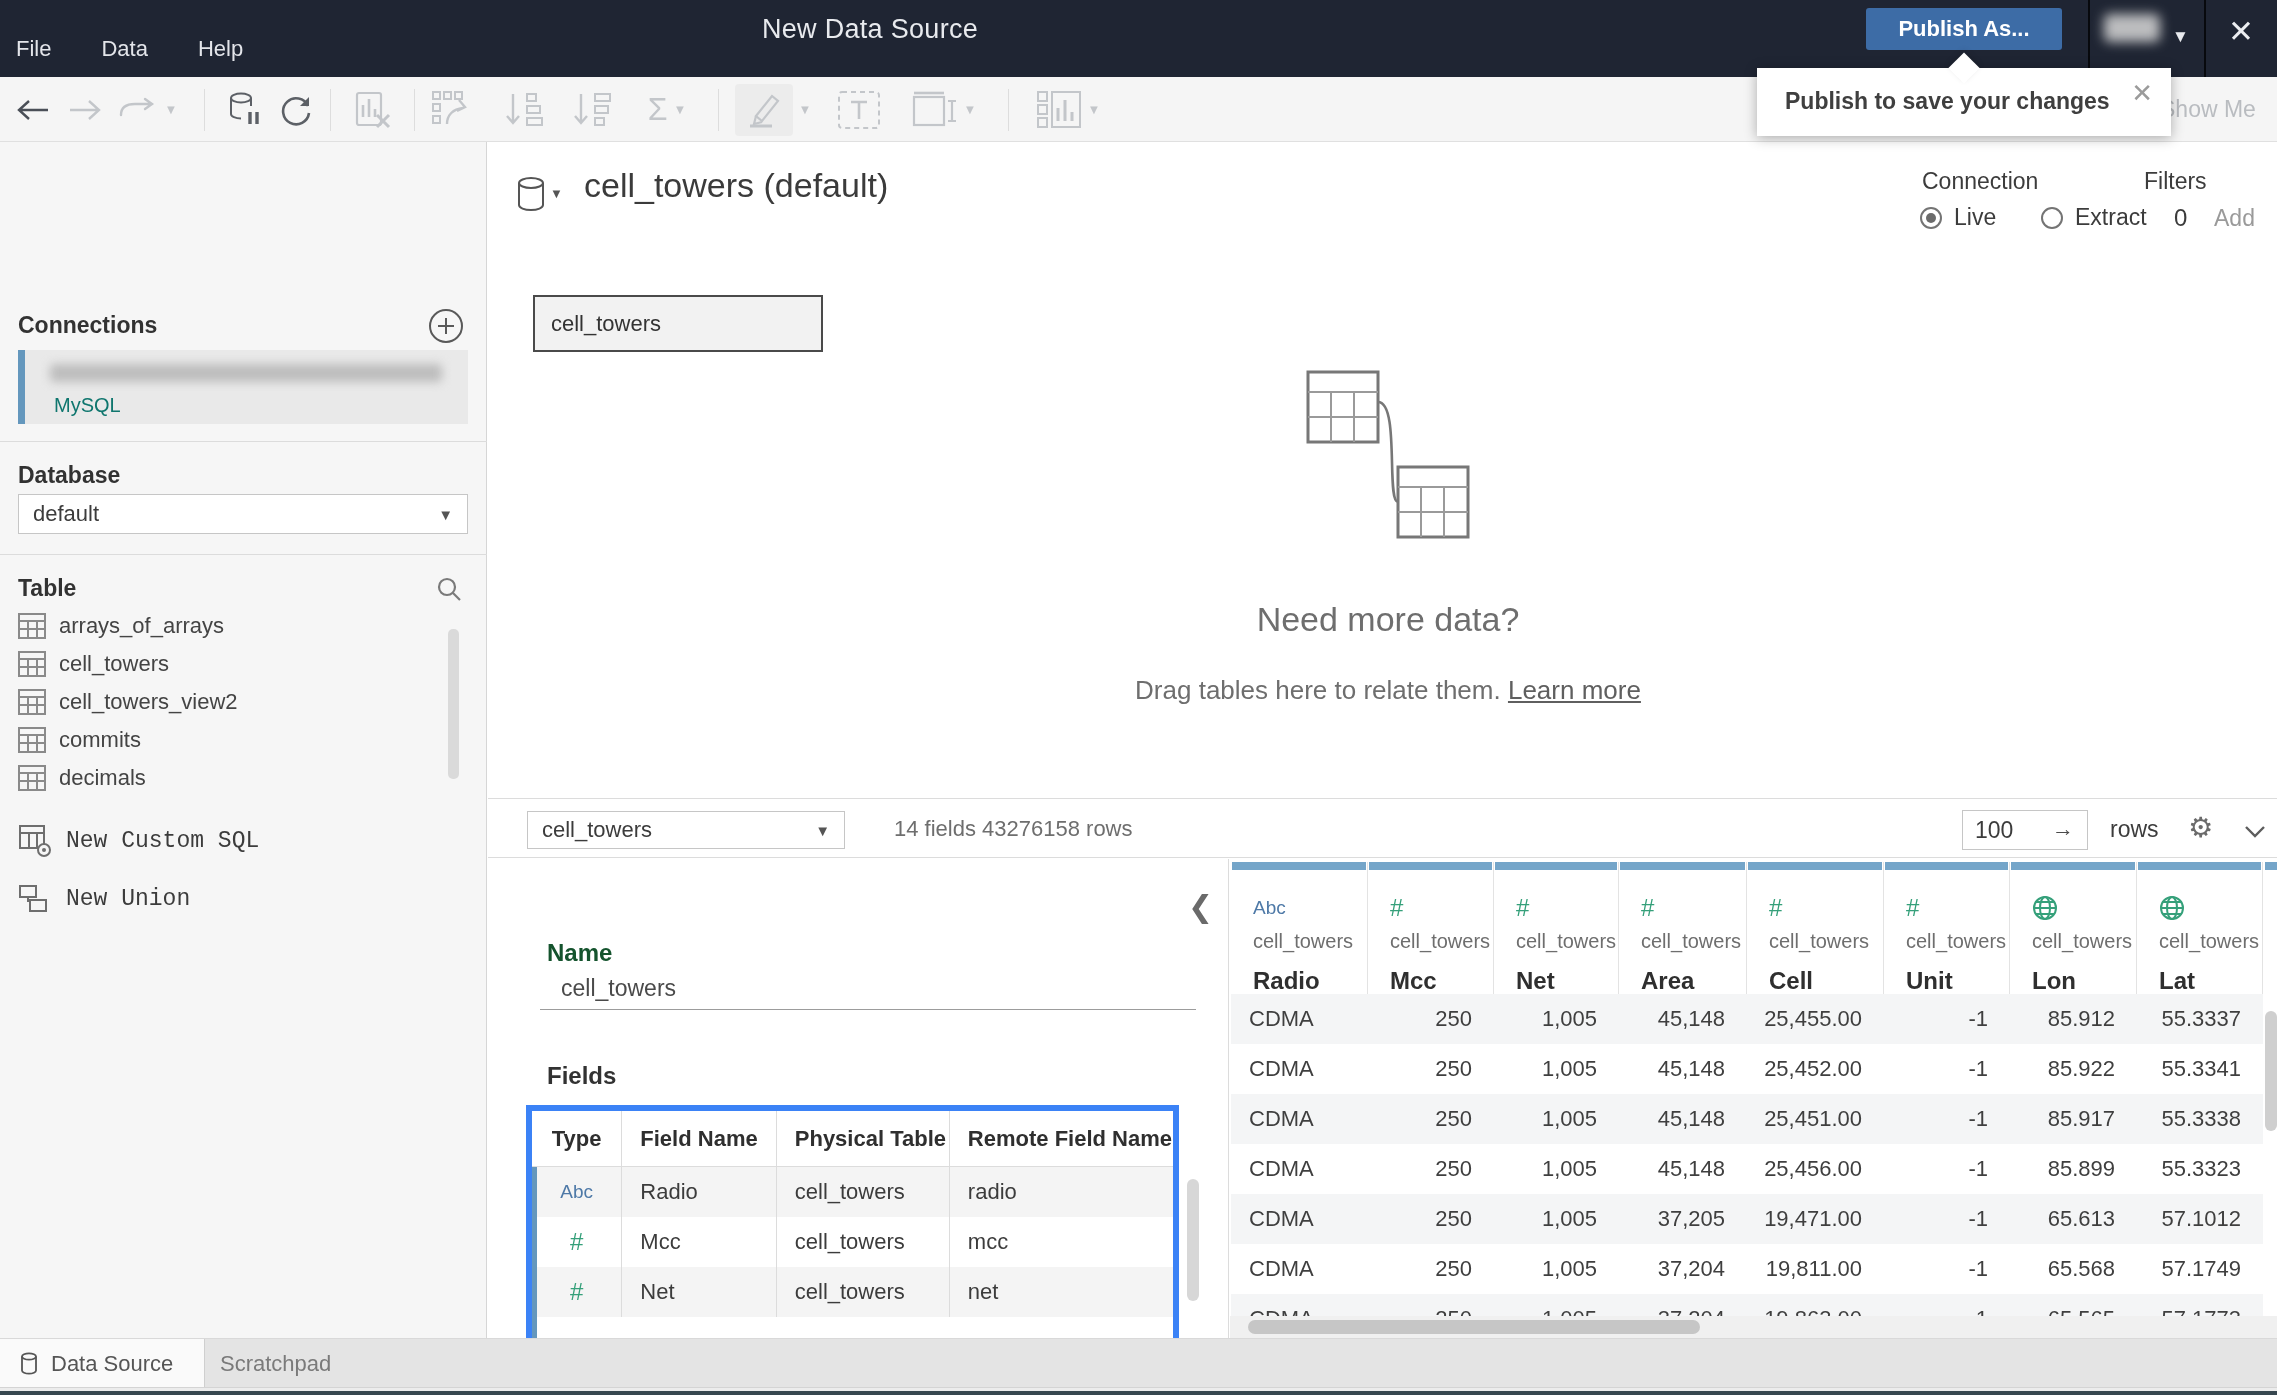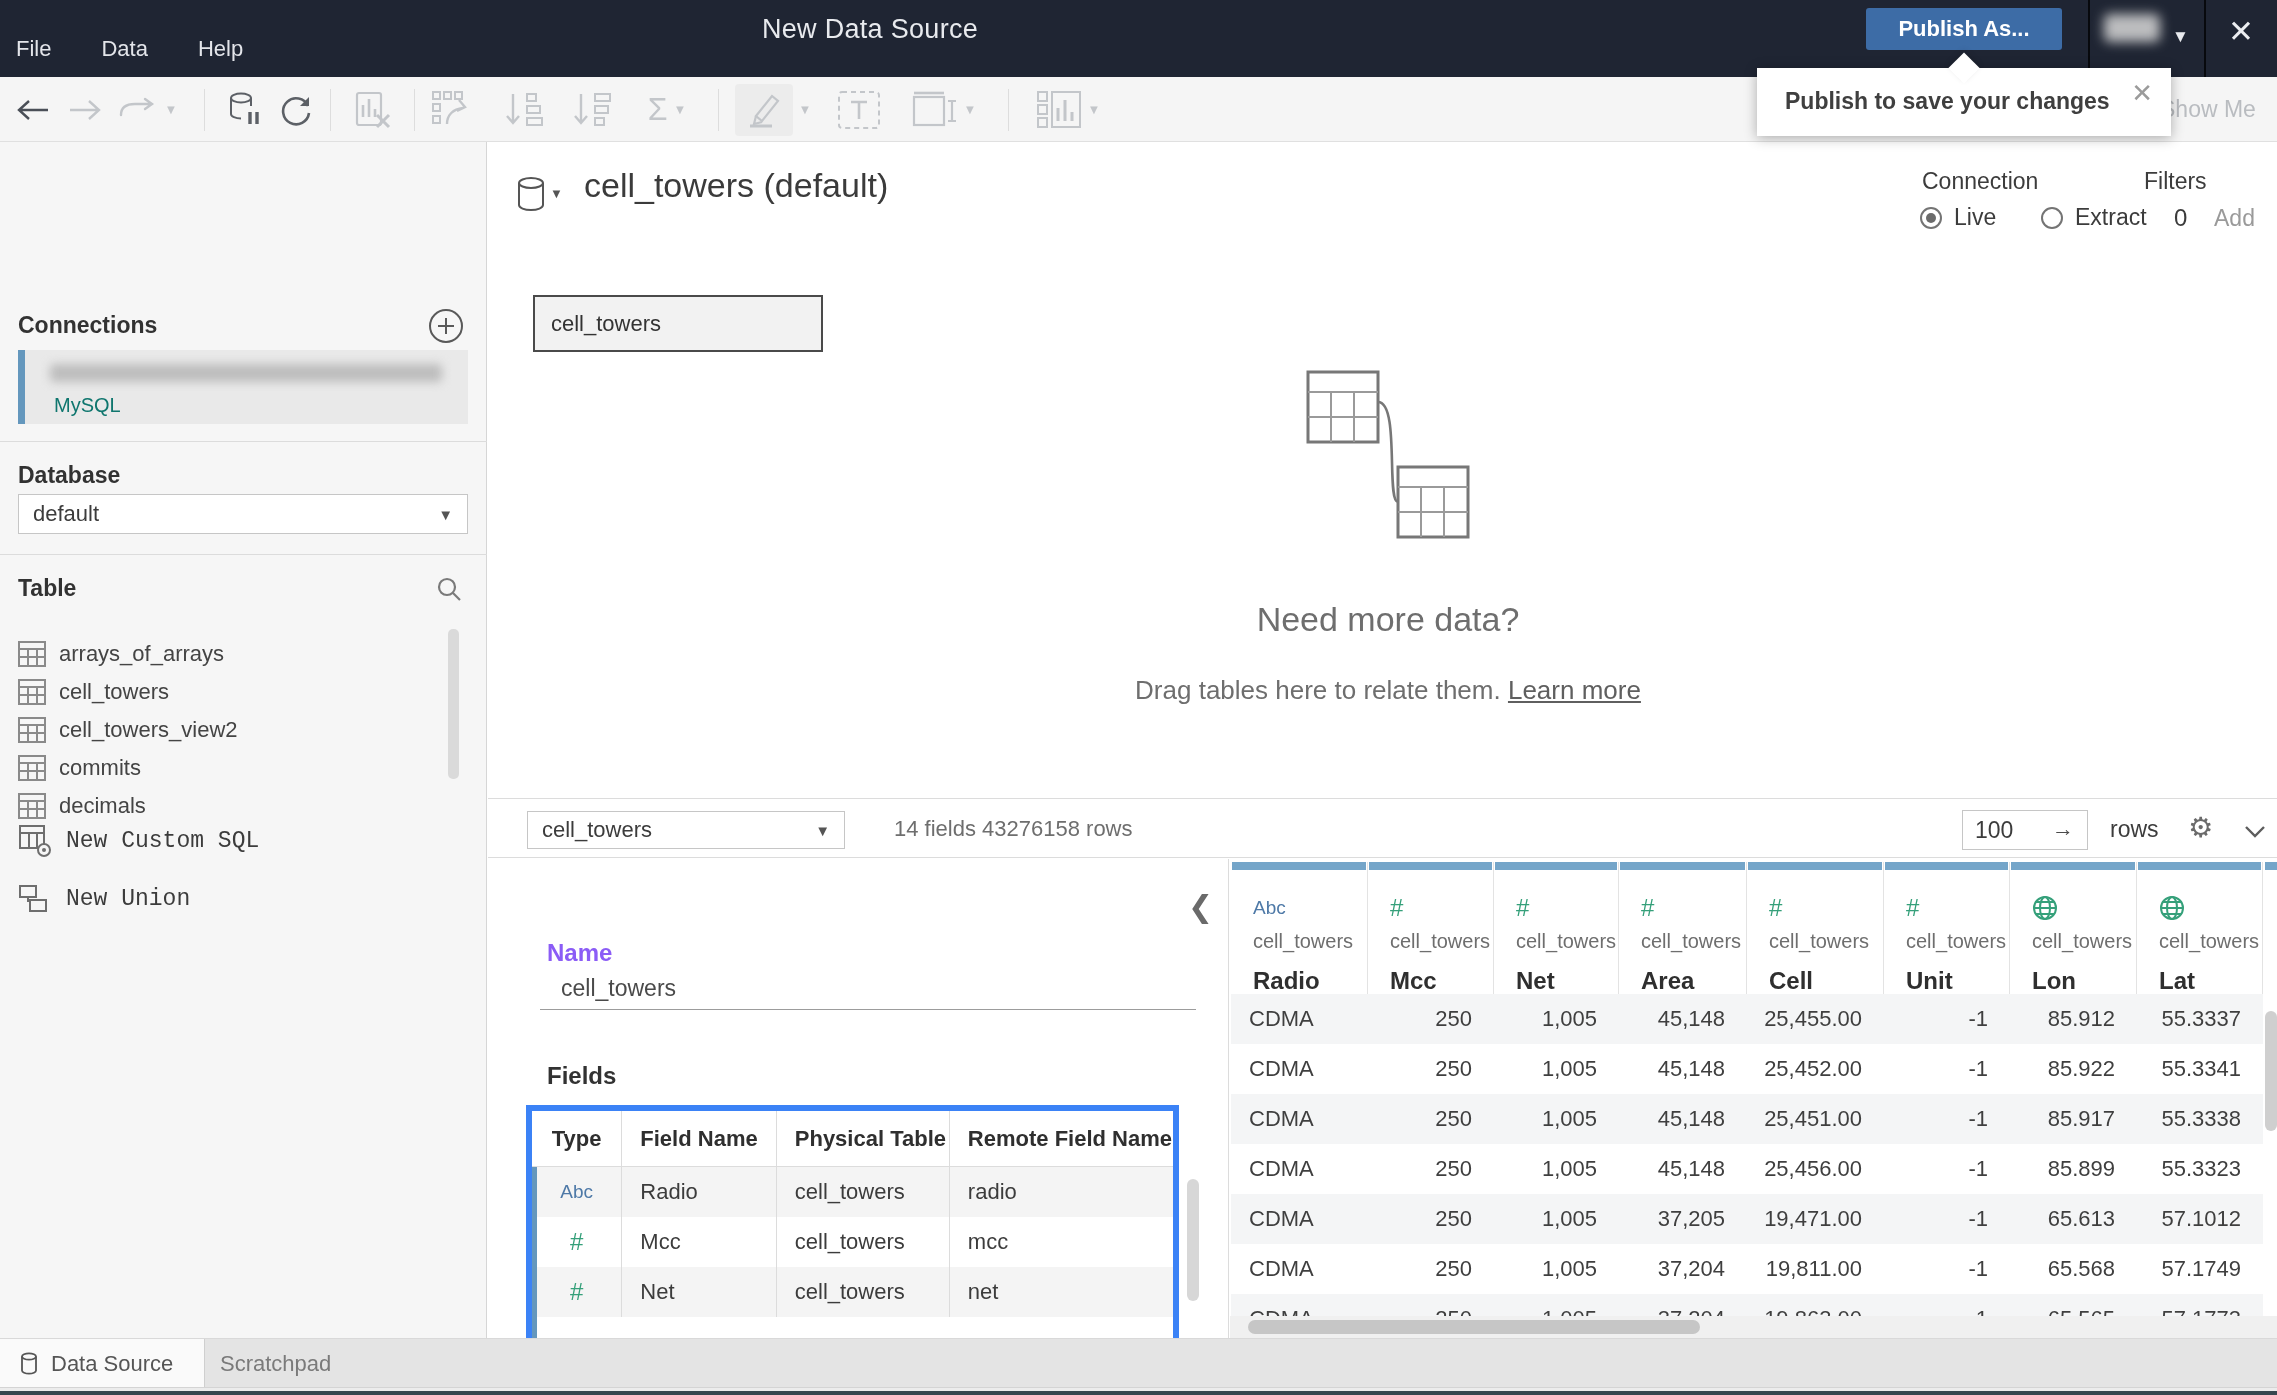--- a/index.html
+++ b/index.html
@@ -55,21 +55,21 @@
   #conn-blob { position:absolute; left:32px; top:14px; width:392px; height:18px; background:#bdbdbd;
     border-radius:4px; filter:blur(5px); }
   #conn-sub { position:absolute; left:36px; top:44px; font-size:20px; color:#0f766e; }
   .side-div { position:absolute; left:0; width:487px; height:1px; background:#dcdcdc; }
   #database-h { position:absolute; left:18px; top:320px; }
   #db-select { position:absolute; left:18px; top:352px; width:450px; height:40px; background:#fff;
     border:1px solid #c6c6c6; display:flex; align-items:center; padding:0 14px; font-size:22px; color:#3c3c3c; }
   #db-select .sel-caret { margin-left:auto; font-size:15px; color:#555; }
   #table-h { position:absolute; left:18px; top:433px; }
   #table-search { position:absolute; left:436px; top:434px; }
-  #table-list { position:absolute; left:18px; top:493px; width:420px; }
+  #table-list { position:absolute; left:18px; top:465px; width:420px; }
   .tbl-item { height:38px; display:flex; align-items:center; gap:13px; }
   .tbl-label { font-size:22px; color:#444; }
   #side-scroll { position:absolute; left:448px; top:487px; width:11px; height:150px;
     background:#dadada; border-radius:5px; }
   .side-action { position:absolute; left:18px; display:flex; align-items:center; gap:14px;font-family:Liberation Mono, monospace; }
   .side-action .lbl { font-size:23px; color:#3c3c3c; }
 
   
   #canvas { position:absolute; left:488px; top:142px; width:1789px; height:656px; background:#fff; }
   #ds-icon { position:absolute; left:28px; top:34px; }
@@ -105,21 +105,21 @@
     font-family:"Liberation Sans","DejaVu Sans",sans-serif; }
   #rowlimit-go { position:absolute; left:1564px; top:17px; font-size:22px; color:#4a4a4a; }
   #rows-lbl { position:absolute; left:1622px; top:17px; font-size:23px; color:#3c3c3c; }
   #pv-gear { position:absolute; left:1700px; top:15px; font-size:28px; color:#6b6b6b; line-height:1; }
   #pv-chev { position:absolute; left:1756px; top:26px; }
 
   
   #metapanel { position:absolute; left:488px; top:859px; width:741px; height:479px; background:#fff;
     border-right:1px solid #dcdcdc; overflow:hidden; }
   #meta-collapse { position:absolute; left:700px; top:30px; font-size:30px; color:#6a6a6a; }
-  #name-lbl { position:absolute; left:59px; top:80px; font-size:24px; font-weight:700; color:#8b5cf6;text-align:right; }
+  #name-lbl { position:absolute; left:59px; top:80px; font-size:24px; font-weight:700; color:#14532d;text-align:right; }
   #name-val { position:absolute; left:73px; top:116px; font-size:23px; color:#4a4a4a; }
   #name-line { position:absolute; left:52px; top:150px; width:656px; height:1px; background:#9c9c9c; }
   #fields-lbl { position:absolute; left:59px; top:203px; font-size:24px; font-weight:700; color:#323232; }
   #fields-table { position:absolute; left:38px; top:246px; width:653px; border:6px solid #3b82f6; }
   .frow { display:flex; height:50px; position:relative; }
   .frow.head { height:56px; background:#fff; }
   .fcell { display:flex; align-items:center; padding-left:18px; font-size:22px; color:#3c3c3c;
     border-right:1px solid #dcdcdc; overflow:hidden; }
   .fcell:last-child { border-right:none; }
   .fc0 { width:92px; justify-content:center; padding-left:0; }

